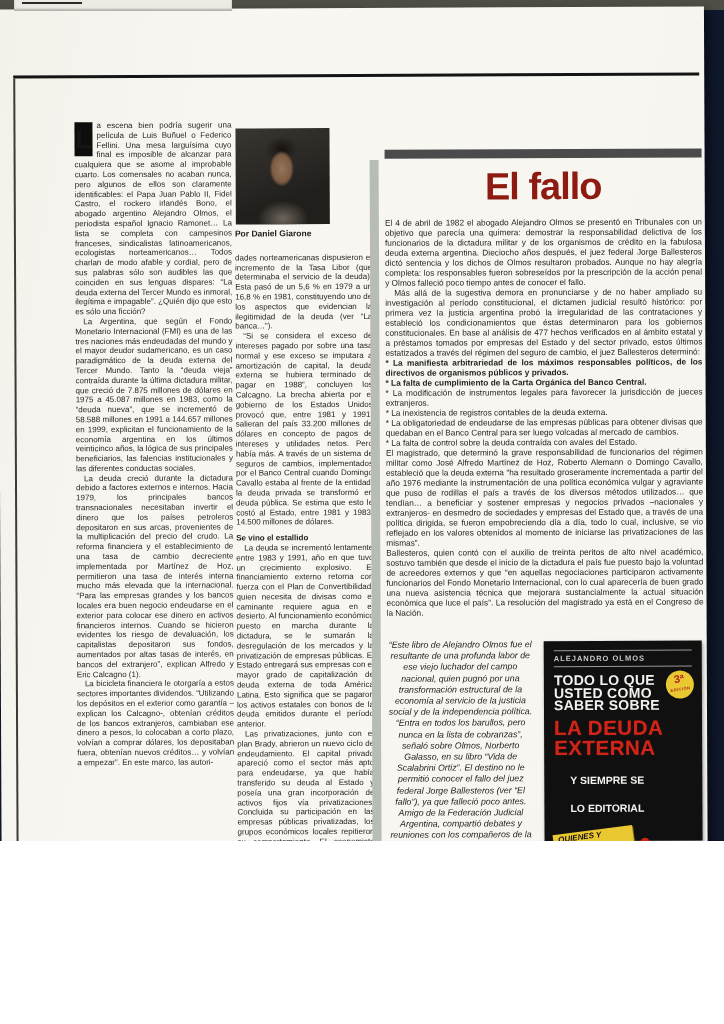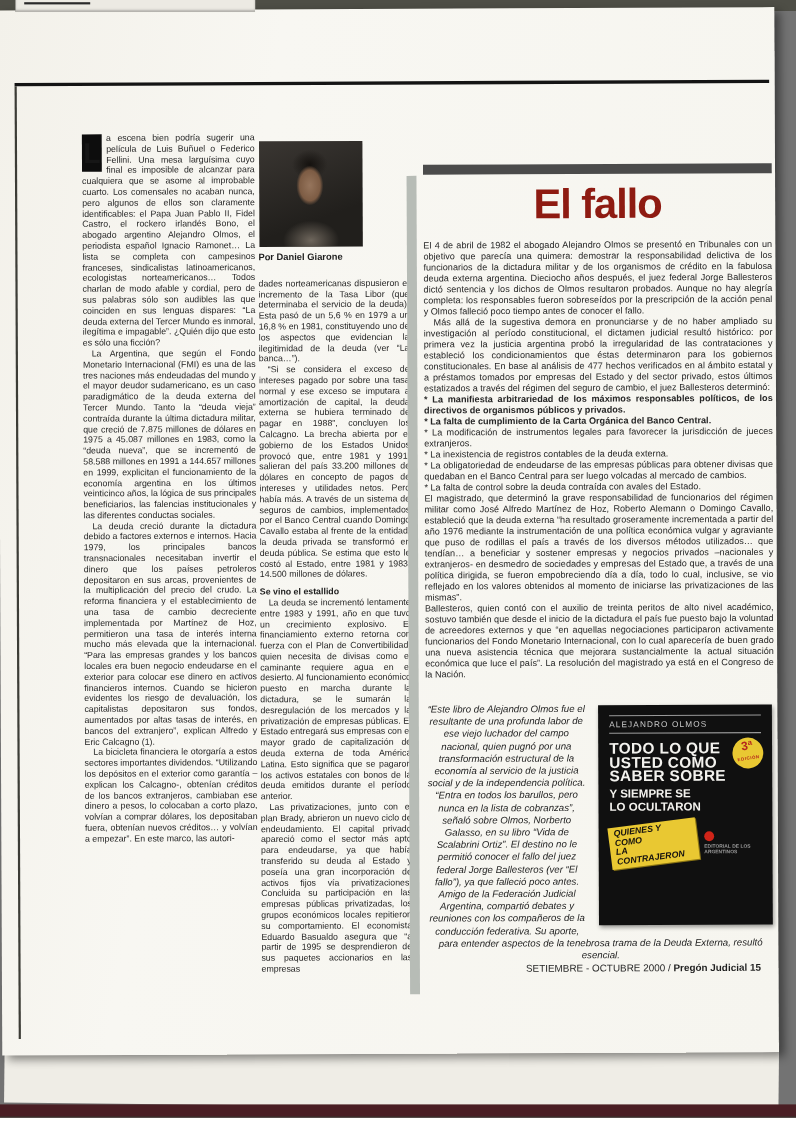--- a/index.html
+++ b/index.html
@@ -1,17 +1,17 @@
 <!DOCTYPE html>
 <html lang="es" style="--headline: #8e1b12; --cover-red: #cf2418; --cover-yellow: #e9c832; --maroon: #4a1e24;"><head>
 <meta charset="utf-8">
 <style>
   html,body{margin:0;padding:0;}
   body{width:724px;height:1024px;overflow:hidden;font-family:"Liberation Sans",sans-serif;}
-  .page{position:relative;width:724px;height:1016px;background:#737373;overflow:hidden;}
+  .page{position:relative;width:724px;height:841px;background:#0f172a;overflow:hidden;}
   .band-top{position:absolute;left:0;top:0;width:724px;height:10px;background:#4e4e46;}
   .tab-top{position:absolute;left:14px;top:0;width:218px;height:11px;background:#eceae3;z-index:3;box-shadow:inset 0 -2px 2px rgba(0,0,0,.25);}
   .tab-top::after{content:"";position:absolute;left:8px;top:2px;width:60px;height:2px;background:#2a2a2a;}
   .sheet2{position:absolute;left:4px;top:942px;width:704px;height:62px;background:#efede6;transform:rotate(.6deg);border-top:2px solid #8d8d85;z-index:0;}
   .band-maroon{position:absolute;left:0;top:1004px;width:724px;height:13px;background:var(--maroon,#4a1e24);z-index:2;}
   .band-bottom{position:absolute;left:0;top:1015px;width:724px;height:9px;background:#35352f;z-index:2;}
 
   .paper{position:absolute;left:0;top:8px;width:706px;height:950px;background:linear-gradient(100deg,#f3f1ea 0%,#f8f7f2 30%,#f6f5ef 100%);transform:rotate(-.25deg);box-shadow:5px 4px 9px rgba(0,0,0,.45);z-index:1;}
   .top-rule{position:absolute;left:15px;top:66px;width:686px;height:3px;background:#141414;}
   .fold-line{position:absolute;left:15px;top:69px;width:2px;height:866px;background:#3c3c36;}
@@ -42,30 +42,30 @@
   .article p:first-child{text-indent:0;}
   .article.flush p{text-indent:0;}
   .bullets{margin:0;}
   .bullets p{text-indent:0;}
   .bullets p.b{font-weight:bold;}
 
   .quote-wrap{margin-top:22px;font-size:8.8px;line-height:11.2px;}
   .quote-wrap::after{content:"";display:block;clear:both;}
   .quote{margin:0;font-style:italic;text-align:center;color:#242424;}
   .cover{float:right;width:138px;height:182px;margin:2px 2px 6px 10px;background:#101010;padding:9px 10px;position:relative;box-shadow:1px 2px 4px rgba(0,0,0,.4);}
-  .cover-author{border-top:1.5px solid #9a9a9a;border-bottom:1.5px solid #9a9a9a;color:#c9c9c9;font-size:7.5px;font-weight:normal;letter-spacing:1px;padding:2px 0;}
+  .cover-author{border-top:1.5px solid #9a9a9a;border-bottom:1.5px solid #9a9a9a;color:#c9c9c9;font-size:7.5px;font-weight:bold;letter-spacing:1px;padding:2px 0;}
   .cover-top{margin-top:7px;}
   .cover-top p{margin:0;color:#f3f2ee;font-size:14px;line-height:12.5px;font-weight:bold;letter-spacing:.3px;}
   .badge{position:absolute;right:8px;top:30px;width:28px;height:28px;border-radius:50%;background:var(--cover-yellow,#e9c832);display:flex;flex-direction:column;align-items:center;justify-content:center;transform:rotate(-8deg);}
   .badge-n{color:#b5271d;font-size:11px;font-weight:bold;line-height:10px;}
   .badge-l{color:#b5271d;font-size:4px;font-weight:bold;letter-spacing:.5px;}
   .cover-title{margin-top:6px;}
   .cover-title p{margin:0;color:var(--cover-red,#cf2418);font-size:20.5px;line-height:20px;font-weight:bold;letter-spacing:.5px;text-shadow:0 0 1px #7e1410;}
   .cover-sub{margin-top:4px;}
-  .cover-sub p{margin:0;color:#f3f2ee;font-size:10.5px;line-height:12px;font-weight:bold;}
+  .cover-sub p{margin:16px;color:#f3f2ee;font-size:10.5px;line-height:12px;font-weight:bold;}
   .ribbon-row{display:flex;align-items:center;margin-top:8px;}
   .ribbon{background:var(--cover-yellow,#e9c832);transform:rotate(-7deg);padding:2px 5px;box-shadow:1px 1px 0 #8a7414;}
   .ribbon p{margin:0;color:#151210;font-size:8px;line-height:8.5px;font-weight:bold;font-style:italic;}
   .pub-block{margin-left:6px;display:flex;flex-direction:column;align-items:flex-start;}
   .red-dot{width:9px;height:9px;border-radius:50%;background:var(--cover-red,#cf2418);margin-bottom:2px;}
   .pub{color:#9a9a9a;font-size:4.5px;font-weight:bold;line-height:5.5px;width:52px;}
 
   .footer{position:absolute;right:16px;top:868px;font-size:9px;color:#1f1f1f;}
   .footer .b{font-weight:bold;}
 </style>
@@ -133,23 +133,27 @@
           <div class="cover-author">ALEJANDRO OLMOS</div>
           <div class="cover-top">
               <p>TODO LO QUE</p>
               <p>USTED COMO</p>
               <p>SABER SOBRE</p>
             </div>
           <div class="badge">
             <span class="badge-n">3ª</span>
             <span class="badge-l">EDICIÓN</span>
           </div>
+          <div class="cover-title">
+            <p>LA DEUDA</p>
+            <p>EXTERNA</p>
+          </div>
           <div class="cover-sub">
               <p>Y SIEMPRE SE</p>
-              <p>LO OCULTARON</p>
+              <p>LO EDITORIAL</p>
             </div>
           <div class="ribbon-row">
             <div class="ribbon">
               <p>QUIENES Y COMO</p>
               <p>LA CONTRAJERON</p>
             </div>
             <div class="pub-block">
               <span class="red-dot"></span>
               <span class="pub">EDITORIAL DE LOS ARGENTINOS</span>
             </div>

